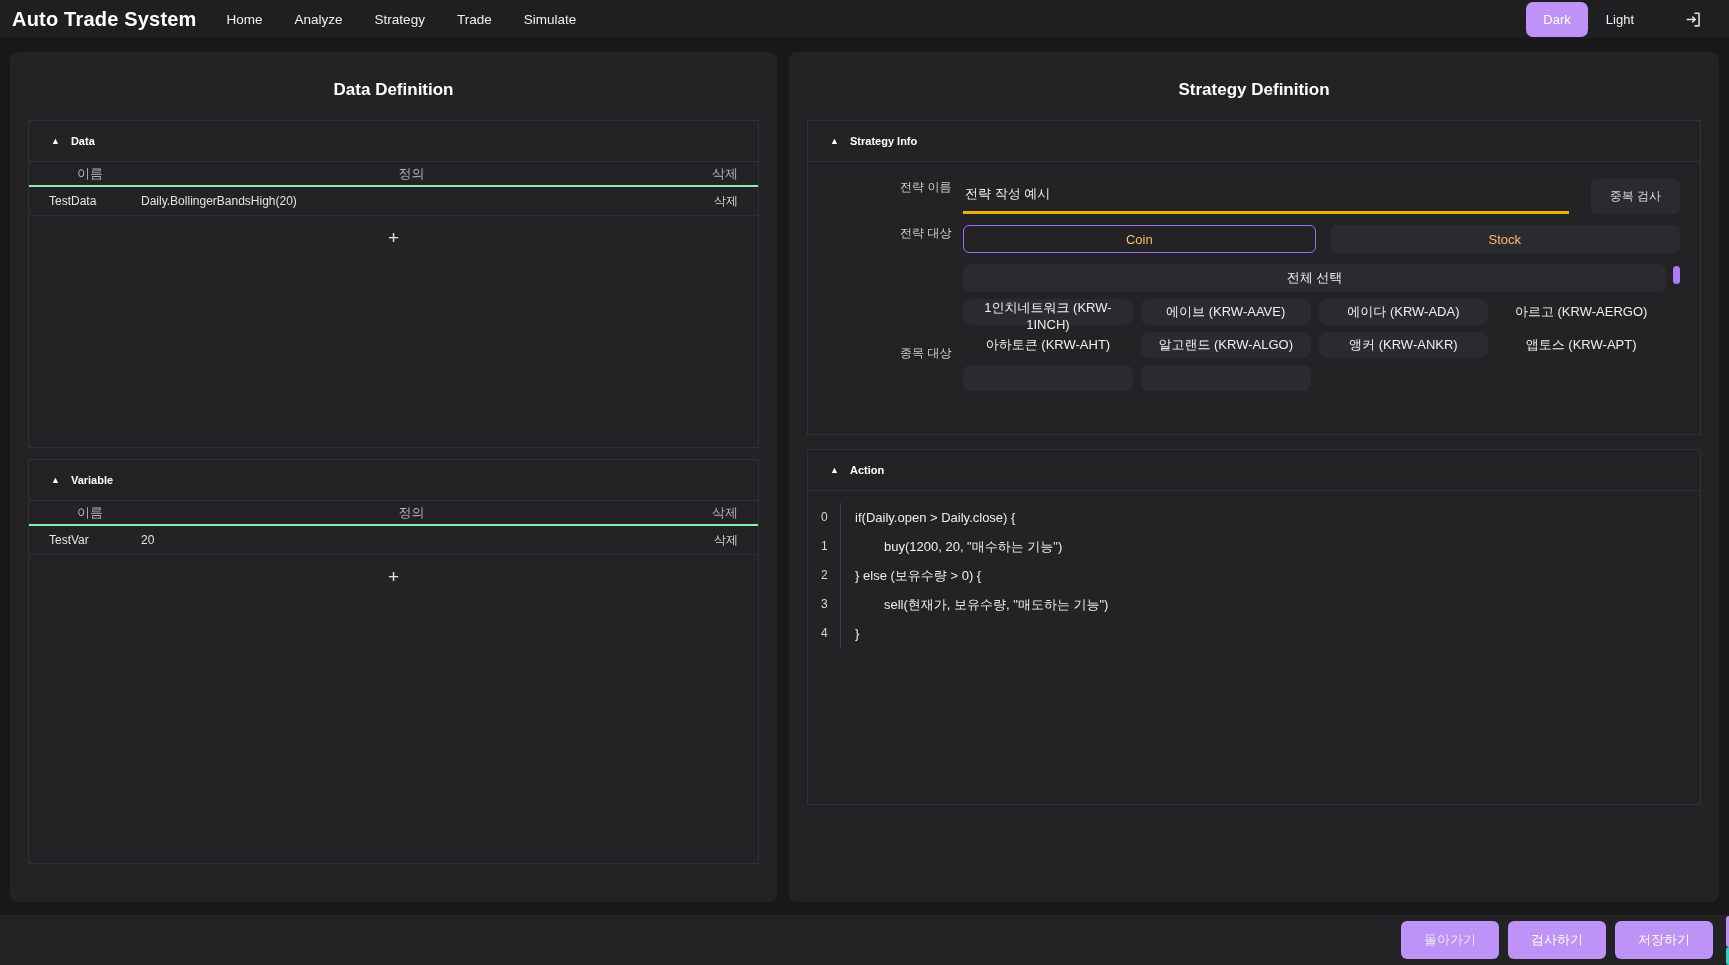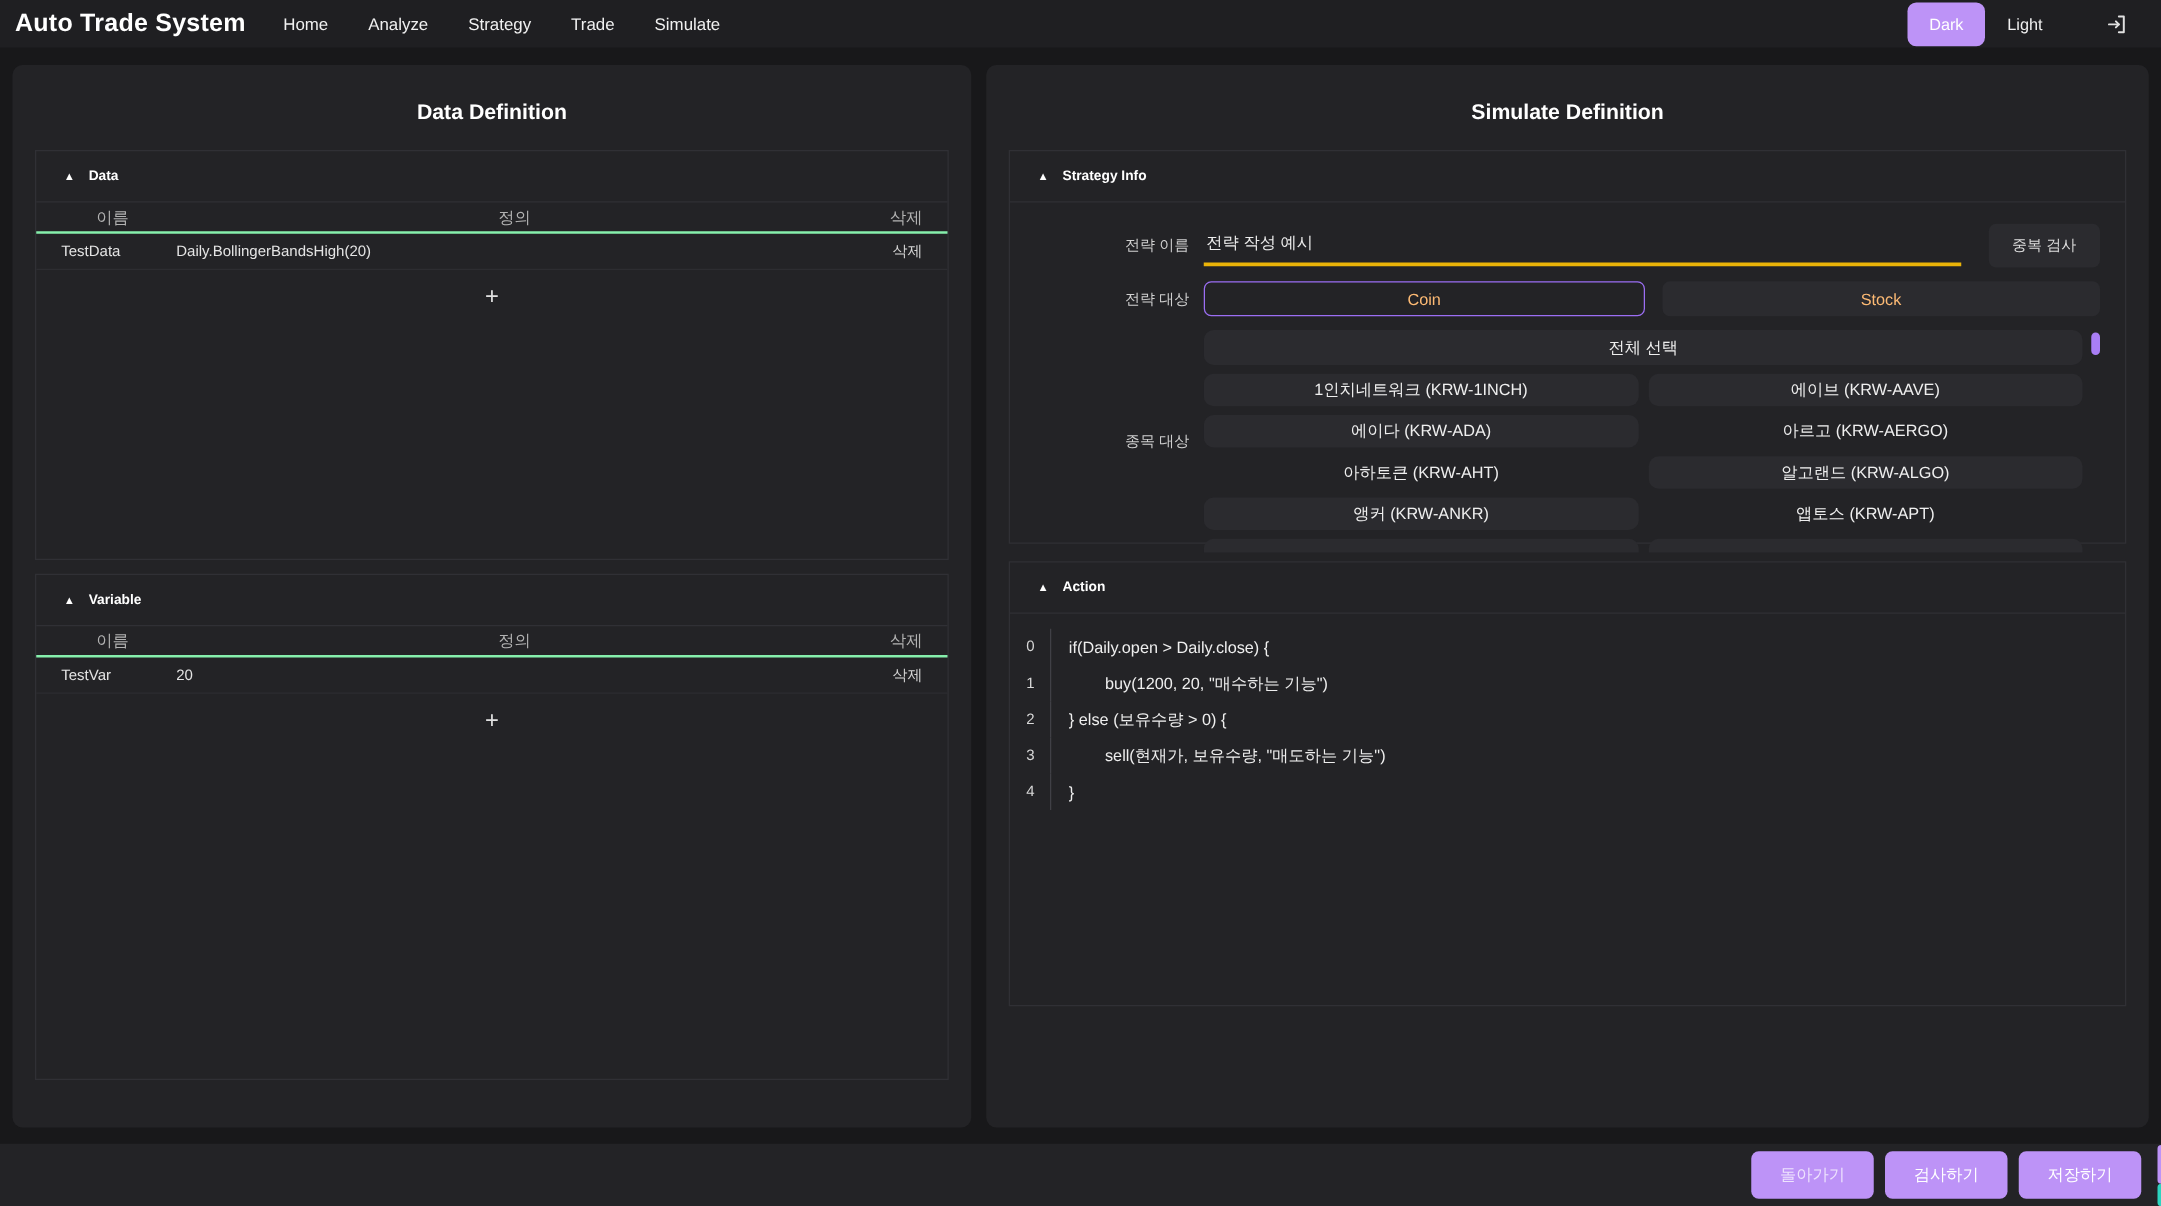--- a/index.html
+++ b/index.html
@@ -60,21 +60,21 @@
   .tbl-row .c-del { text-align: right; color: #d6d6d6; cursor: pointer; }
   .add-row { text-align: center; padding: 12px 0; }
   .add-btn {
     background: transparent; border: none; color: #e0e0e0;
     font-size: 19px; line-height: 1; cursor: pointer; font-family: inherit;
   }
 
   
   .sec-info { height: 315px; margin-bottom: 14px; }
   .si-body { padding: 17px 20px 0 92px; display: flex; flex-direction: column; gap: 11px; }
-  .form-row { display: flex; align-items: center; }
+  .form-row { display: flex; }
   .form-label { width: 63px; flex-shrink: 0; font-size: 12px; color: #cfcfcf; }
   .name-input {
     flex: 1; background: transparent; border: none; outline: none;
     border-bottom: 3px solid #eab308; color: #ededed; font-size: 13px;
     padding: 6px 2px 9px; font-family: inherit;
   }
   .dup-btn {
     margin-left: 22px; background: #2b2b2f; border: none; color: #dedede;
     font-size: 12px; padding: 9px 19px; border-radius: 6px; cursor: pointer; font-family: inherit;
   }
@@ -85,21 +85,21 @@
   }
   .seg-btn.selected { background: #232326; border: 1px solid #9b6ef3; }
 
   .symbols-row { align-items: center; }
   .symbol-list { flex: 1; height: 178px; overflow: hidden; position: relative; padding-right: 14px; }
   .select-all {
     display: block; width: 100%; height: 28px; border-radius: 8px; border: none;
     background: #2b2b2f; color: #efefef; font-size: 13px; margin-bottom: 7px;
     cursor: pointer; font-family: inherit;
   }
-  .coin-grid { display: grid; grid-template-columns: 1fr 1fr; gap: 7px 8px; }
+  .coin-grid { display: grid; grid-template-columns: 1fr 1fr 1fr 1fr; gap: 7px 8px; }
   .coin-btn {
     height: 26px; border-radius: 8px; border: none; background: transparent;
     color: #efefef; font-size: 13px; cursor: pointer; font-family: inherit;
   }
   .coin-btn.filled { background: #2b2b2f; }
   .scroll-thumb {
     position: absolute; right: 0; top: 2px; width: 7px; height: 18px;
     background: #a97ef5; border-radius: 4px; cursor: pointer;
   }
 
@@ -200,21 +200,21 @@
         <span class="c-def">20</span>
         <span class="c-del">삭제</span>
       </div>
       <div class="add-row">
         <button class="add-btn">+</button>
       </div>
     </div>
   </div>
 
   <div class="panel panel-right">
-    <div class="panel-title">Simulate Definition</div>
+    <div class="panel-title">Strategy Definition</div>
 
     <div class="section sec-info">
       <div class="section-header">
         <span class="tri">▲</span>
         <span class="section-title">Strategy Info</span>
       </div>
       <div class="si-body">
 
         <div class="form-row">
           <span class="form-label">전략 이름</span>

